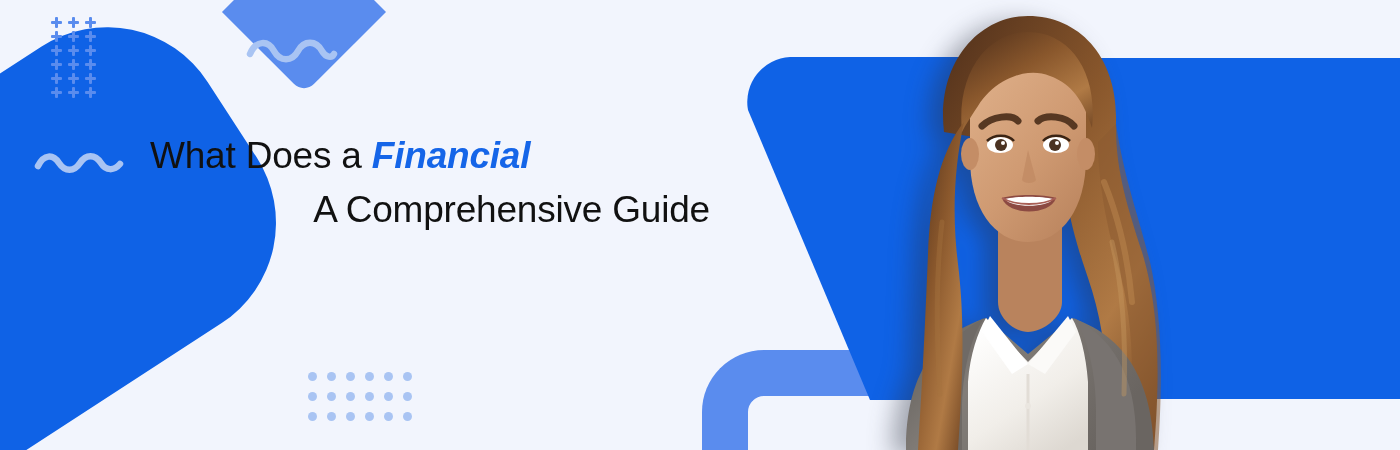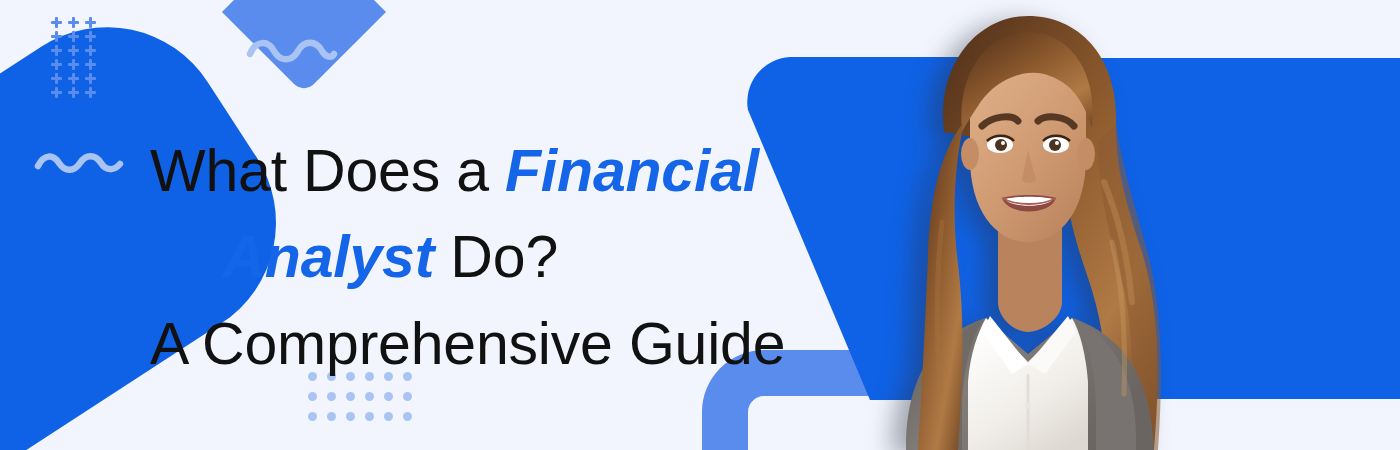--- a/index.html
+++ b/index.html
@@ -137,24 +137,24 @@
     width: 320px;
     height: 448px;
     filter: drop-shadow(-14px 6px 12px rgba(40,45,60,0.40));
   }
   .portrait { display: block; width: 320px; height: 448px; }
 
   
   .headline {
     position: absolute;
     left: 150px;
-    top: 88px;
+    top: 104px;
     width: 560px;
     color: #111111;
-    font-size: 59px;
+    font-size: 37px;
     line-height: 1.47;
     font-weight: 400;
     letter-spacing: -0.2px;
     z-index: 5;
   }
   .headline .line { display: block; white-space: nowrap; }
   .line-1 { text-align: left; }
   .line-2 { text-align: right; padding-right: 152px; }
   .line-3 { text-align: right; }
   .accent {
@@ -326,17 +326,16 @@
                L52 448 C58 352, 60 300, 62 252 C64 196, 74 150, 98 120 Z" fill="url(#hairG2)"></path>
 
       <path d="M238 180 C252 214, 262 256, 266 300" stroke="#c08b52" stroke-width="6" fill="none" opacity="0.45" stroke-linecap="round"></path>
       <path d="M246 240 C256 282, 260 336, 258 392" stroke="#c99a62" stroke-width="5" fill="none" opacity="0.4" stroke-linecap="round"></path>
       <path d="M76 220 C70 272, 70 330, 74 392" stroke="#a4723f" stroke-width="5" fill="none" opacity="0.4" stroke-linecap="round"></path>
     </svg>
   </div>
 
   <h1 class="headline">
     <span class="line line-1"><span>What Does a </span><span class="accent">Financial</span></span>
-    <span class="line line-2"><span class="accent">Analyst</span><span> Do?</span></span>
     <span class="line line-3">A Comprehensive Guide</span>
   </h1>
 
 </div>
 
 </body></html>

